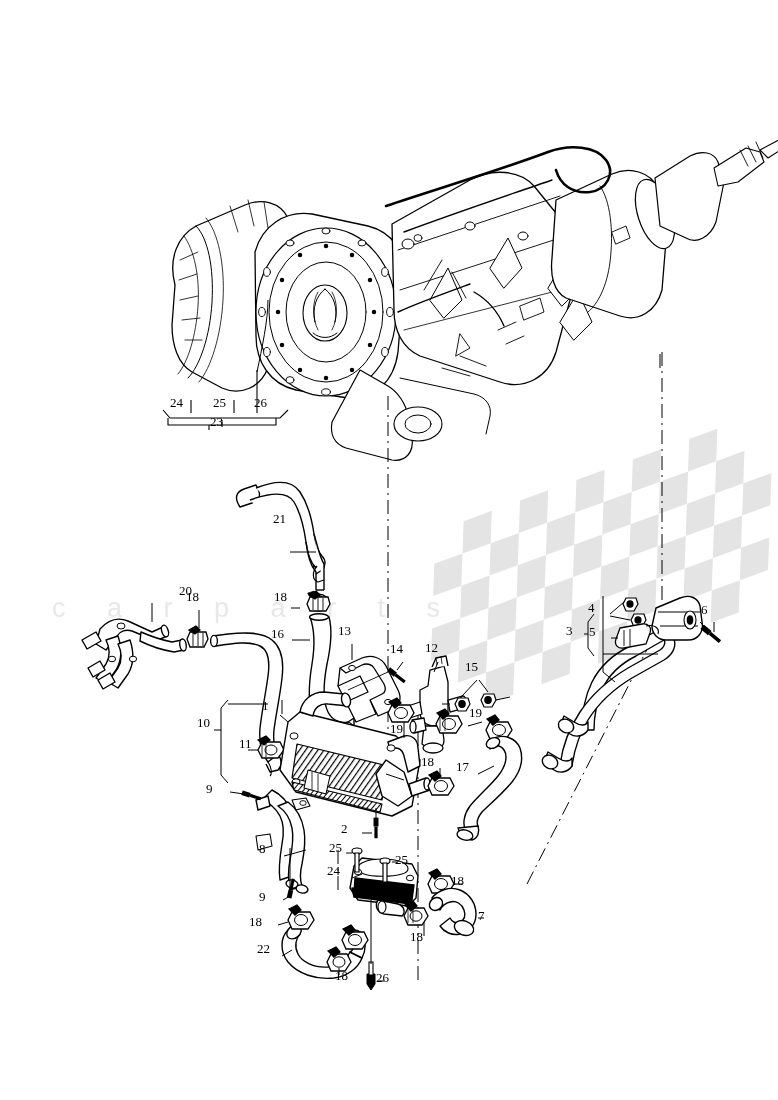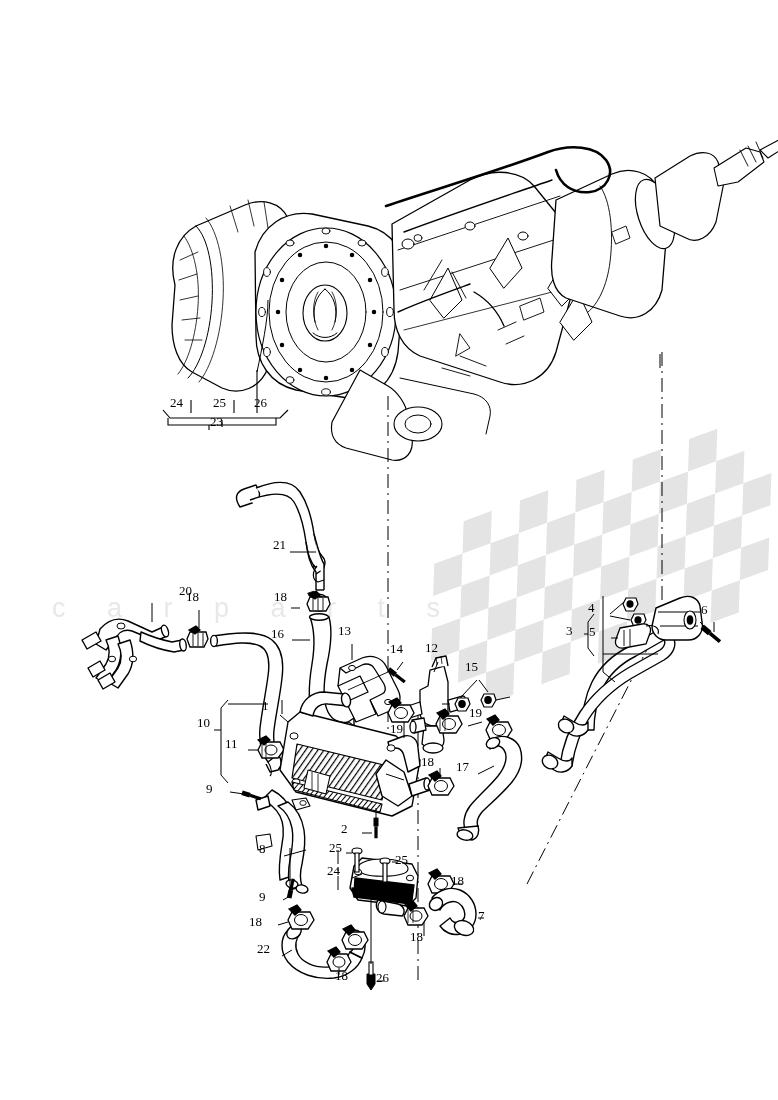--- a/index.html
+++ b/index.html
@@ -665,38 +665,38 @@
       <div class="lbl" style="left: 341px; top: 822px;">2</div>
       <div class="lbl" style="left: 566px; top: 624px;">3</div>
       <div class="lbl" style="left: 588px; top: 601px;">4</div>
       <div class="lbl" style="left: 589px; top: 625px;">5</div>
       <div class="lbl" style="left: 701px; top: 603px;">6</div>
       <div class="lbl" style="left: 478px; top: 909px;">7</div>
       <div class="lbl" style="left: 259px; top: 842px;">8</div>
       <div class="lbl" style="left: 206px; top: 782px;">9</div>
       <div class="lbl" style="left: 259px; top: 890px;">9</div>
       <div class="lbl" style="left: 197px; top: 716px;">10</div>
-      <div class="lbl" style="left: 225px; top: 737px;">11</div>
+      <div class="lbl" style="left: 239px; top: 737px;">11</div>
       <div class="lbl" style="left: 425px; top: 641px;">12</div>
       <div class="lbl" style="left: 338px; top: 624px;">13</div>
       <div class="lbl" style="left: 390px; top: 642px;">14</div>
       <div class="lbl" style="left: 465px; top: 660px;">15</div>
       <div class="lbl" style="left: 271px; top: 627px;">16</div>
       <div class="lbl" style="left: 456px; top: 760px;">17</div>
       <div class="lbl" style="left: 186px; top: 590px;">18</div>
       <div class="lbl" style="left: 274px; top: 590px;">18</div>
       <div class="lbl" style="left: 421px; top: 755px;">18</div>
       <div class="lbl" style="left: 451px; top: 874px;">18</div>
       <div class="lbl" style="left: 410px; top: 930px;">18</div>
       <div class="lbl" style="left: 249px; top: 915px;">18</div>
       <div class="lbl" style="left: 335px; top: 969px;">18</div>
       <div class="lbl" style="left: 390px; top: 722px;">19</div>
       <div class="lbl" style="left: 469px; top: 706px;">19</div>
       <div class="lbl" style="left: 139px; top: 584px; margin-left: 40px;">20</div>
-      <div class="lbl" style="left: 273px; top: 538px;">21</div>
+      <div class="lbl" style="left: 273px; top: 512px;">21</div>
       <div class="lbl" style="left: 257px; top: 942px; text-align: right;">22</div>
       <div class="lbl" style="left: 210px; top: 415px;">23</div>
       <div class="lbl" style="left: 170px; top: 396px;">24</div>
       <div class="lbl" style="left: 327px; top: 864px;">24</div>
       <div class="lbl" style="left: 213px; top: 396px;">25</div>
       <div class="lbl" style="left: 329px; top: 841px;">25</div>
       <div class="lbl" style="left: 395px; top: 853px;">25</div>
       <div class="lbl" style="left: 254px; top: 396px;">26</div>
       <div class="lbl" style="left: 376px; top: 971px;">26</div>
     </div>

